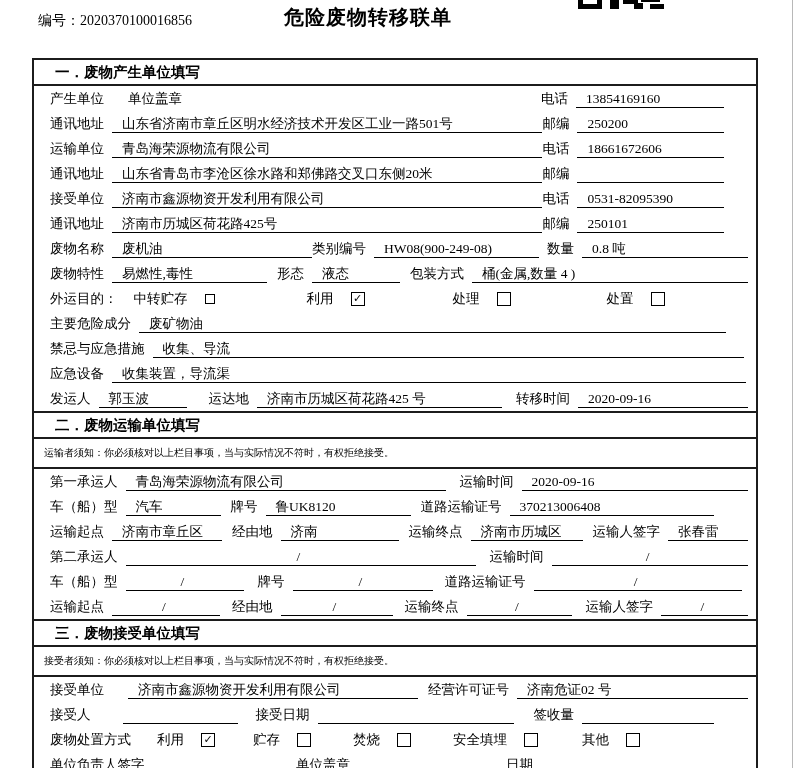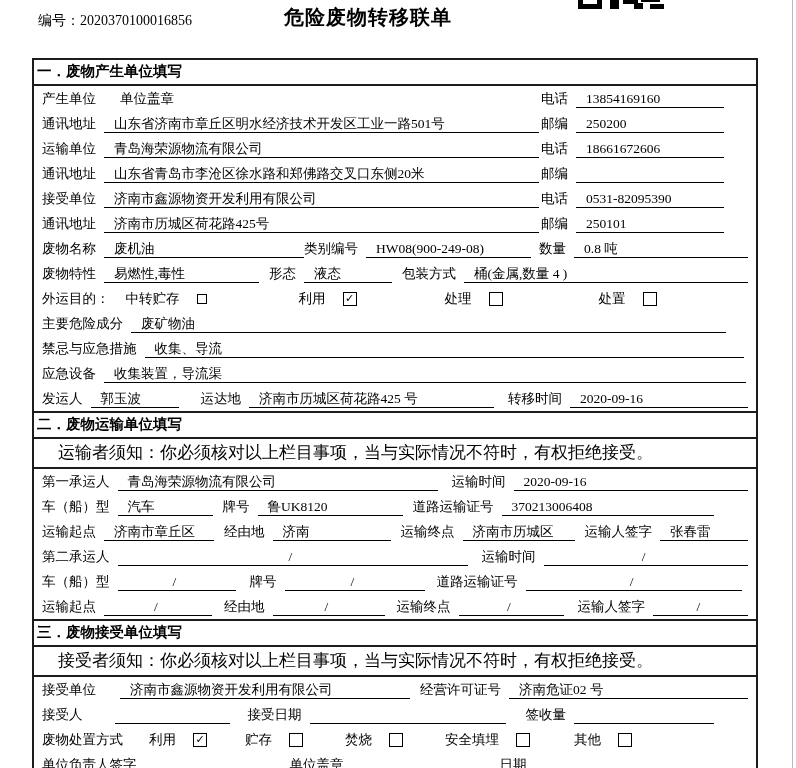--- a/index.html
+++ b/index.html
@@ -19,27 +19,27 @@
   .qr .b4{left:63px;top:-3px;width:19px;height:5px;}
   .qr .b5{left:72px;top:4px;width:14px;height:5px;}
 
   .doc-head{position:relative;height:58px;}
   .serial{position:absolute;left:38px;top:12px;font-size:14px;white-space:nowrap;}
   .doc-title{position:absolute;left:0;right:60px;top:4px;text-align:center;
              font-size:20px;font-weight:bold;letter-spacing:1px;
              font-family:"Liberation Sans","DejaVu Sans",sans-serif;}
 
   .form{margin-left:32px;width:726px;border:2px solid #1c1c1c;box-sizing:border-box;background:#fff;}
-  .sec-head{font-weight:bold;font-size:14.5px;height:24px;line-height:24px;padding-left:3px;
+  .sec-head{font-weight:bold;font-size:14.5px;height:24px;line-height:24px;padding-left:21px;
             border-bottom:2px solid #1c1c1c;
-            font-family:Liberation Mono, monospace;}
+            font-family:Liberation Serif, serif;}
   .bt{border-top:2px solid #1c1c1c;}
-  .notice{height:28px;line-height:28px;padding-left:24px;font-size:17px;
+  .notice{height:28px;line-height:28px;padding-left:10px;font-size:10px;
           border-bottom:2px solid #1c1c1c;white-space:nowrap;}
-  .row{display:flex;align-items:flex-end;height:25px;padding:0 6px 3px 8px;
+  .row{display:flex;align-items:flex-end;height:25px;padding:0 6px 3px 16px;
        font-size:13.5px;white-space:nowrap;box-sizing:border-box;}
   .lbl{margin-right:8px;}
   .u{border-bottom:1px solid #000;height:18px;line-height:18px;box-sizing:border-box;
      padding:0 4px 0 10px;overflow:hidden;}
   .u.f{flex:1;}
   .u.c{text-align:center;padding-left:0;}
   .ra{margin-left:auto;}
   .opt{display:flex;align-items:center;gap:12px;}
   .cb{display:inline-block;width:12px;height:12px;border:1px solid #000;margin-left:5px;
       text-align:center;line-height:11px;font-size:11px;box-sizing:content-box;

